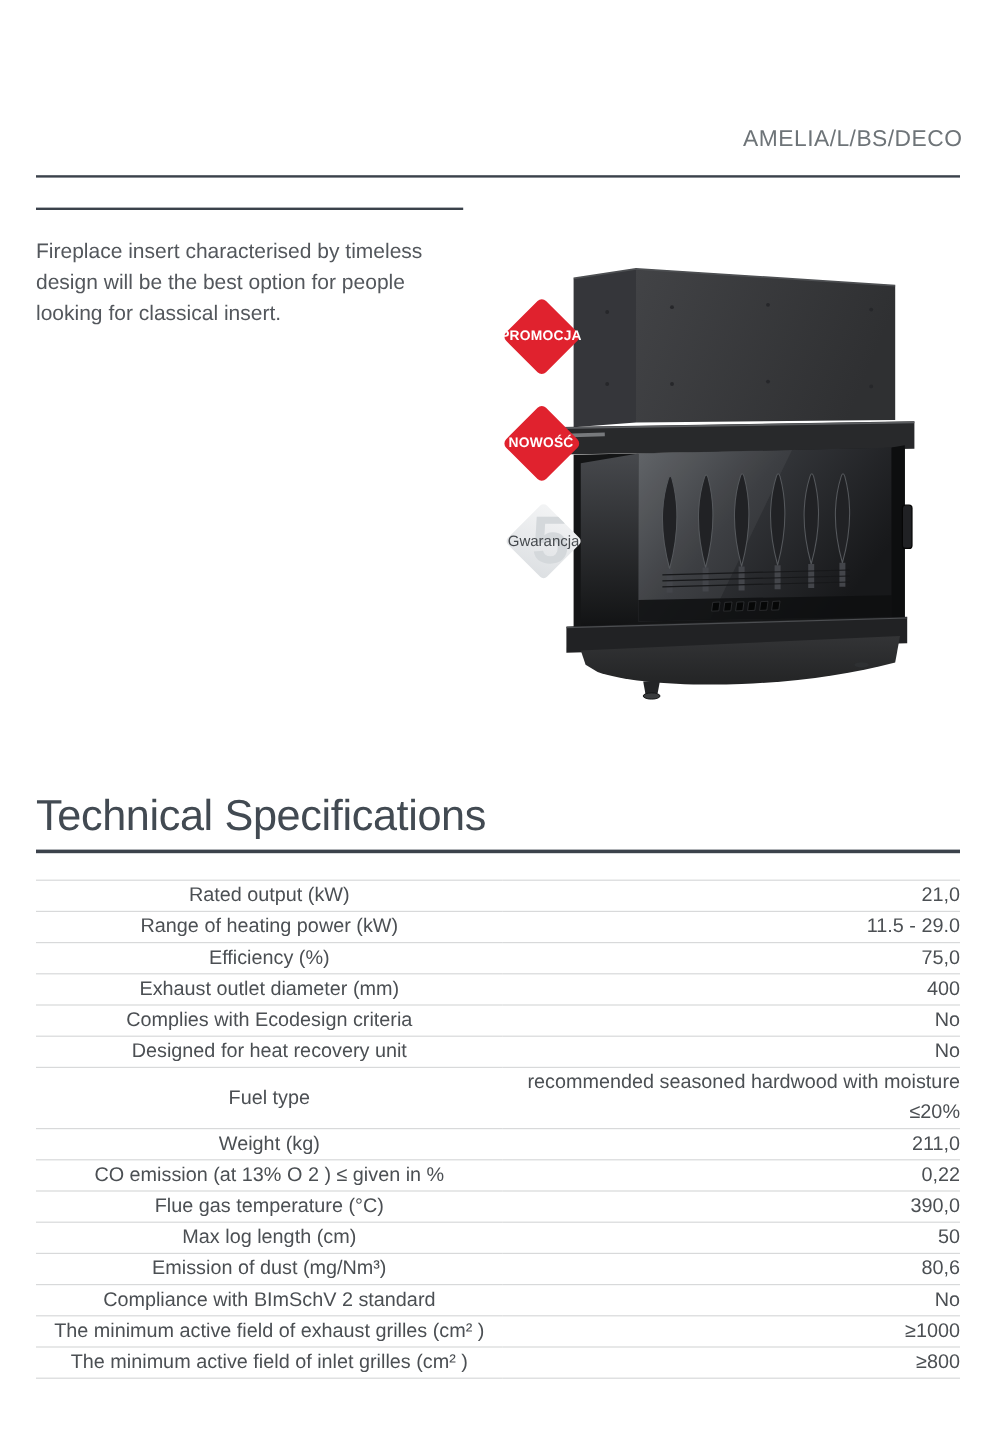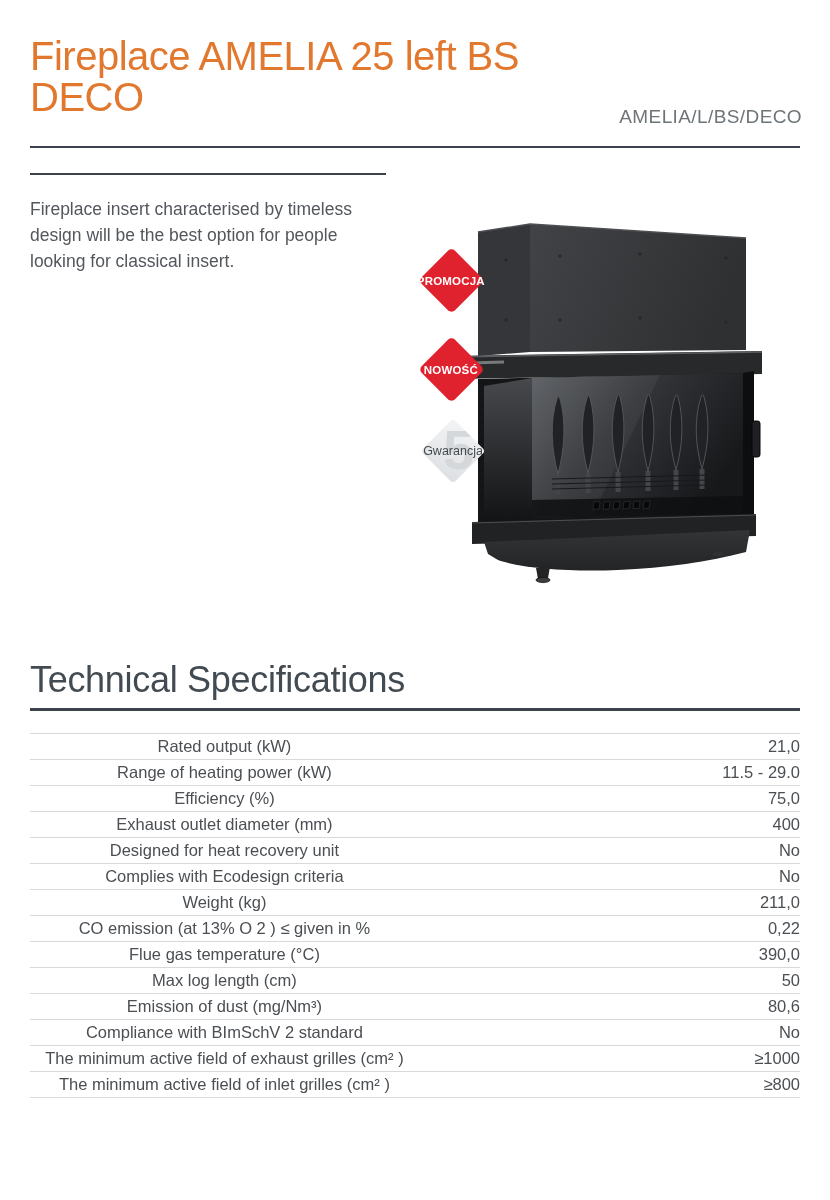--- a/index.html
+++ b/index.html
@@ -68,24 +68,20 @@
     border-bottom:1px solid #d8d9da;line-height:25px;padding:0;vertical-align:middle;
   }
   .spec-label{width:50.5%;text-align:center;margin-left:24px;}
   .spec-value{text-align:right;}
 </style>
 </head>
 <body>
 
 <div class="page">
 
-  <h1 class="title">
-    <span>Fireplace AMELIA 25 left BS</span>
-    <span>DECO</span>
-  </h1>
   <div class="product-code">AMELIA/L/BS/DECO</div>
 
   <div class="rule rule-1"></div>
   <div class="rule rule-2"></div>
 
   <p class="description">Fireplace insert characterised by timeless design will be the best option for people looking for classical insert.</p>
 
   <figure class="product-visual">
     <svg width="368" height="376" viewBox="0 0 368 376">
       <defs>
@@ -210,29 +206,33 @@
     <td class="spec-label">Efficiency (%)</td>
     <td class="spec-value">75,0</td>
   </tr>
 
   <tr class="spec-row">
     <td class="spec-label">Exhaust outlet diameter (mm)</td>
     <td class="spec-value">400</td>
   </tr>
 
   <tr class="spec-row">
+    <td class="spec-label">Complies with Ecodesign criteria</td>
+    <td class="spec-value">No</td>
+  </tr>
+
+  <tr class="spec-row">
     <td class="spec-label">Designed for heat recovery unit</td>
     <td class="spec-value">No</td>
   </tr>
 
   <tr class="spec-row">
-    <td class="spec-label">Complies with Ecodesign criteria</td>
-    <td class="spec-value">No</td>
-  </tr>
-
+    <td class="spec-label">Fuel type</td>
+    <td class="spec-value">recommended seasoned hardwood with moisture ≤20%</td>
+  </tr>
 
   <tr class="spec-row">
     <td class="spec-label">Weight (kg)</td>
     <td class="spec-value">211,0</td>
   </tr>
 
   <tr class="spec-row">
     <td class="spec-label">CO emission (at 13% O 2 ) ≤ given in %</td>
     <td class="spec-value">0,22</td>
   </tr>

